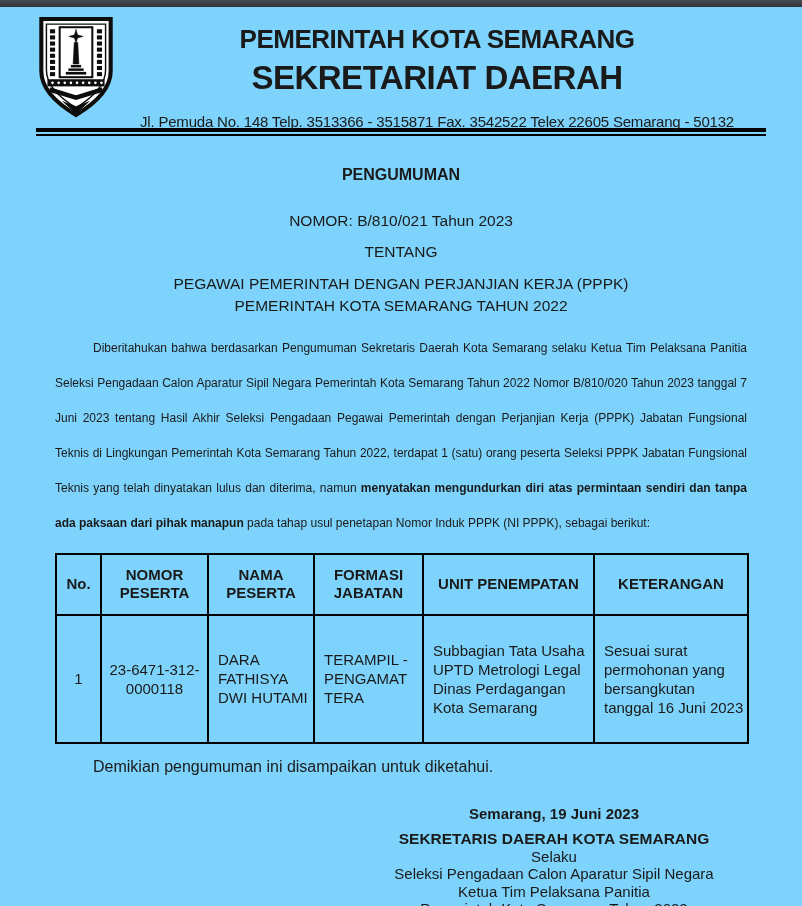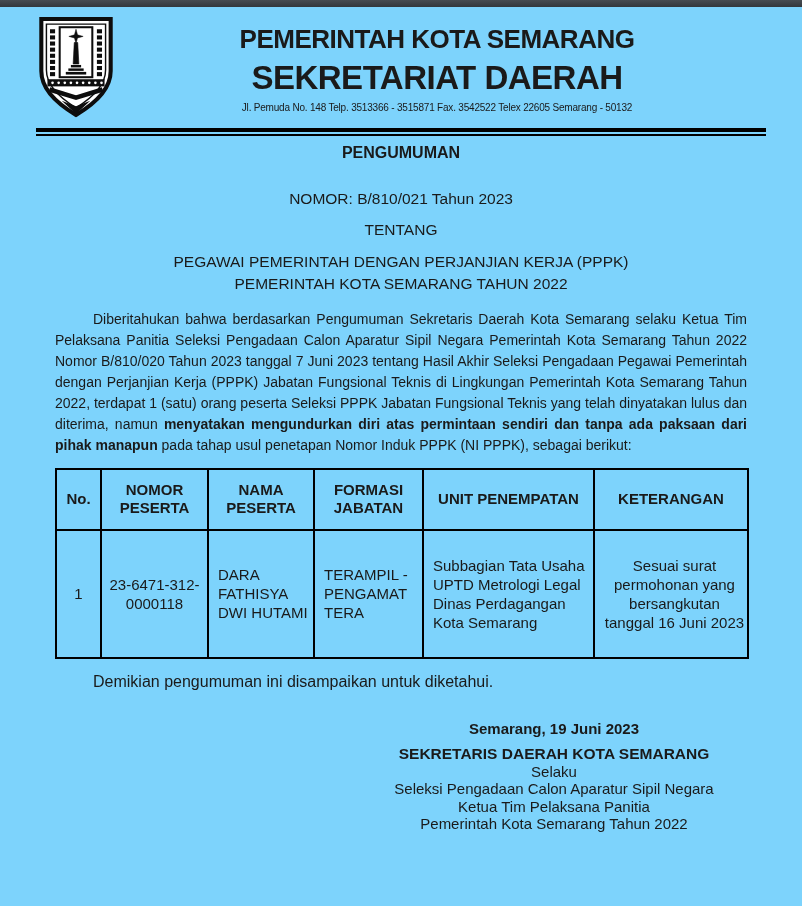--- a/index.html
+++ b/index.html
@@ -23,36 +23,36 @@
   .logo {
     position: absolute;
     left: 37px;
     top: 9px;
     width: 78px;
     height: 102px;
   }
   .letterhead-text { margin-left: 72px; text-align: center; }
   .agency   { padding-top: 19px; font-size: 26px; font-weight: bold; letter-spacing: -0.5px; line-height: 1; }
   .department { margin-top: 9px; font-size: 33px; font-weight: bold; letter-spacing: -0.5px; line-height: 1; }
-  .address  { margin-top: 9px; font-size: 10px; letter-spacing: -0.2px; line-height: 1; }
+  .address  { margin-top: 20px; font-size: 15px; letter-spacing: -0.2px; line-height: 1; }
   
   .rule { margin: 9px 36px 0 36px; }
   .rule-thick { height: 4px; background: #000; }
   .rule-thin  { height: 2px; background: #000; margin-top: 2px; }
   
   .title-block { text-align: center; font-size: 15.5px; }
-  .doc-heading { margin-top: 8px; font-weight: bold; font-size: 16px; }
+  .doc-heading { margin-top: 30px; font-weight: bold; font-size: 16px; }
   .doc-number  { margin-top: 28px; }
   .doc-about   { margin-top: 13px; }
   .doc-subject { margin-top: 12px; line-height: 22.4px; }
   
   .body-par {
     margin: 13px 55px 0 55px;
-    font-size: 14px;
-    line-height: 21px;
+    font-size: 12px;
+    line-height: 35px;
     text-align: justify;
     text-indent: 38px;
   }
   .body-par strong { font-weight: bold; }
   
   .participants-table {
     margin: 12px 0 0 55px;
     width: 692px;
     border-collapse: collapse;
     table-layout: fixed;
@@ -70,21 +70,21 @@
     padding: 4px 2px;
     line-height: 18px;
   }
   .participants-table td {
     height: 128px;
     vertical-align: middle;
     line-height: 19px;
     padding: 8px 4px 8px 9px;
   }
   td.c-center { text-align: center; padding: 8px 2px; }
-  td.c-keterangan { padding-right: 2px; text-align: center; }
+  td.c-keterangan { padding-right: 2px; }
   
   .closing {
     margin: 14px 55px 0 55px;
     font-size: 16px;
     text-indent: 38px;
   }
   .signature {
     margin: 29px 0 0 368px;
     width: 372px;
     text-align: center;

